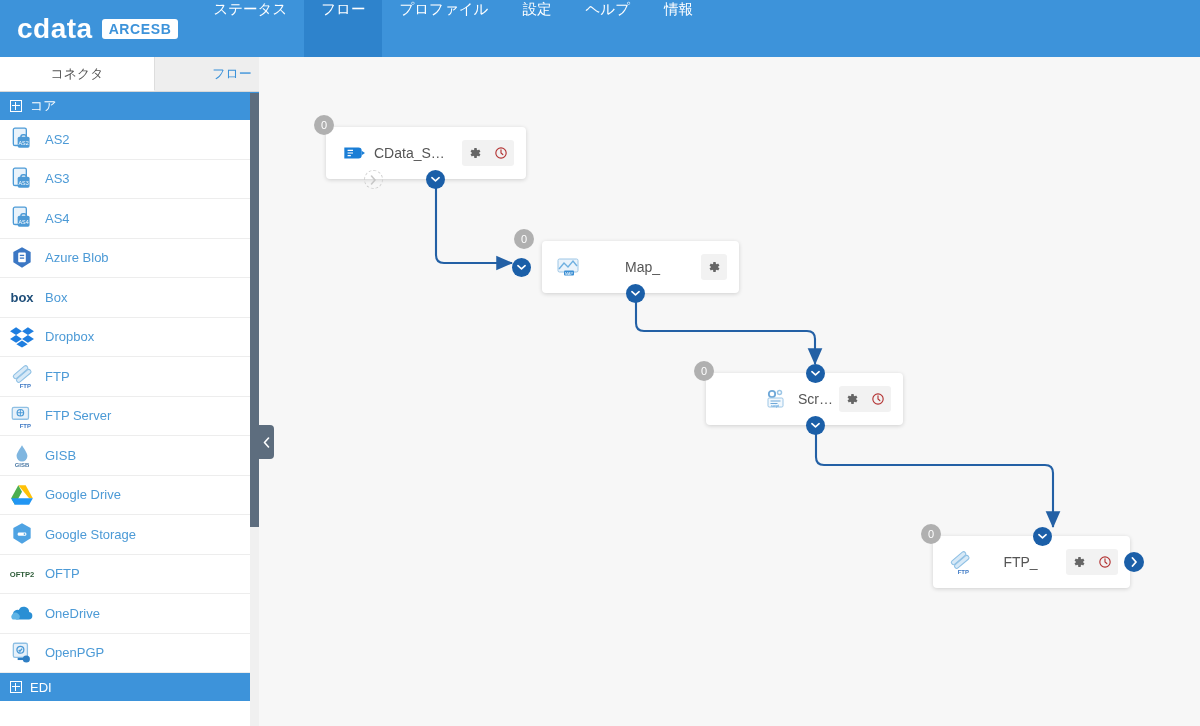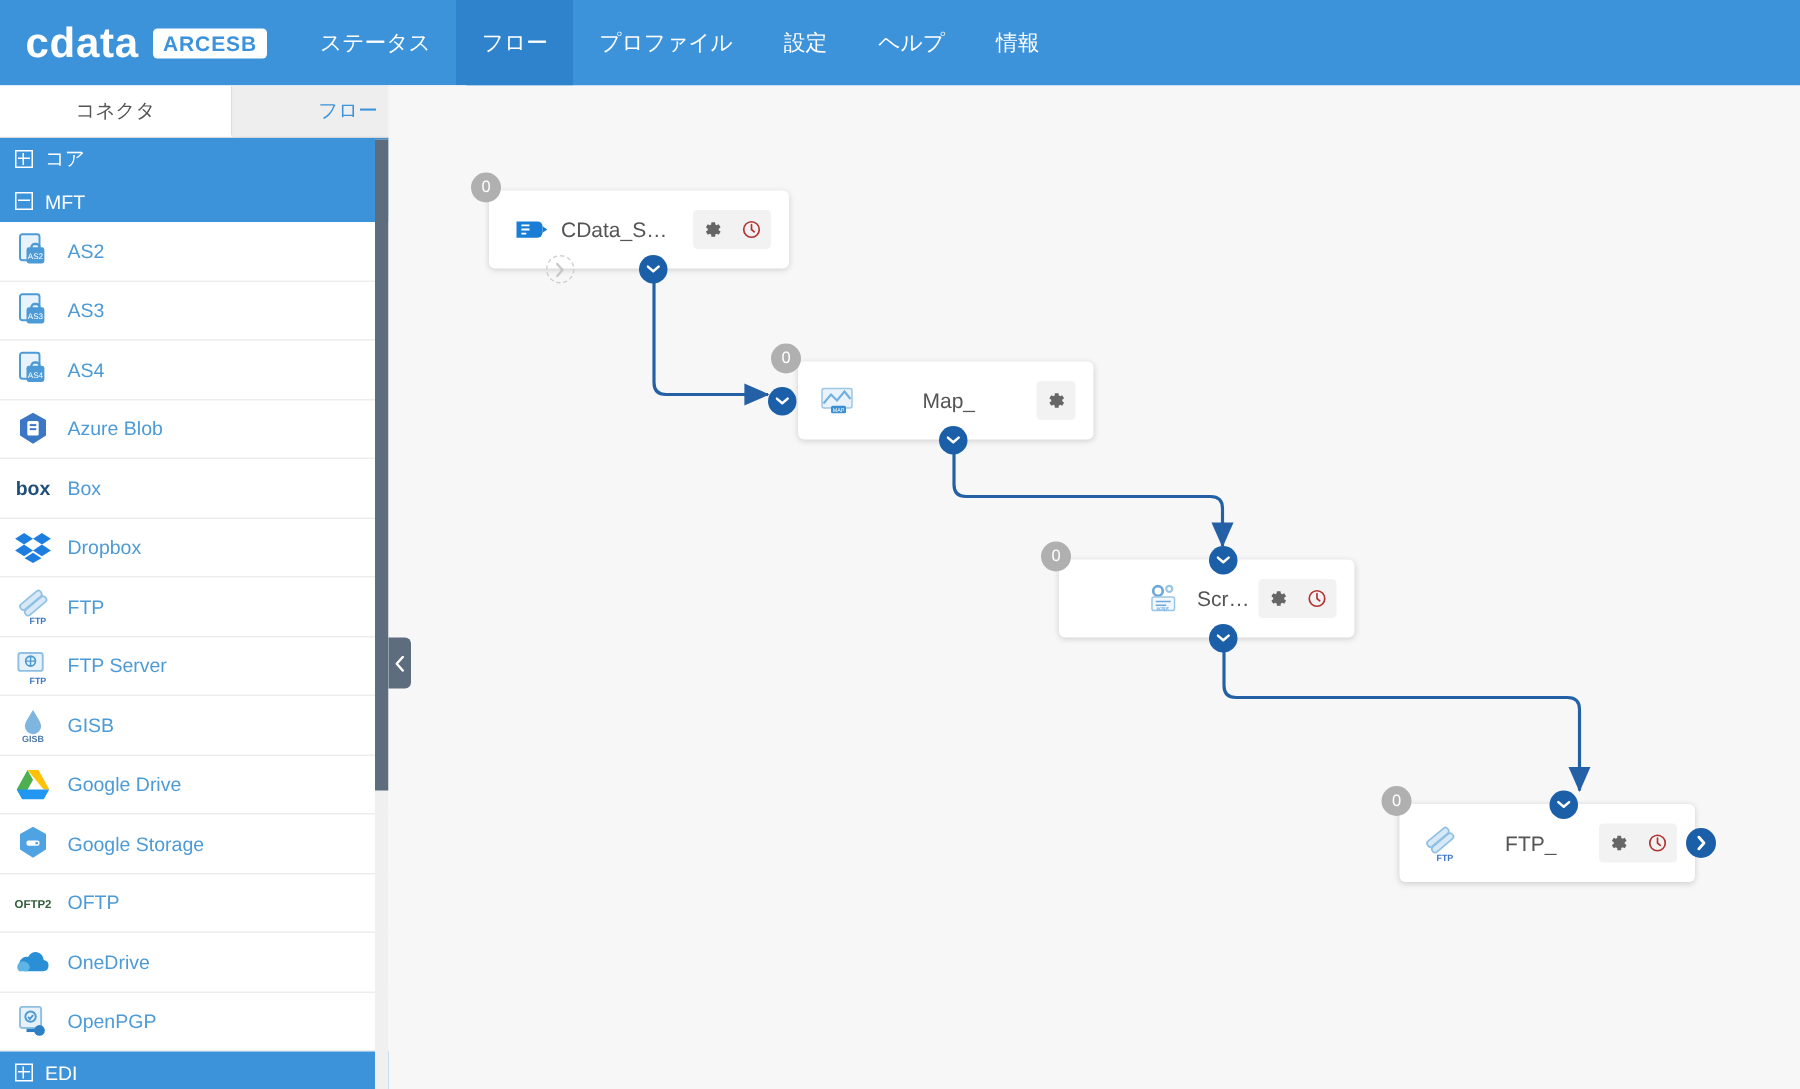--- a/index.html
+++ b/index.html
@@ -35,21 +35,21 @@
     color: #3d93da;
     font-size: 14px;
     font-weight: bold;
     letter-spacing: 0.6px;
     border-radius: 3px;
     padding: 3px 7px 3px 7px;
     line-height: 1;
   }
   .nav { display: flex; align-items: stretch; }
   .nav-item {
-    display: flex; align-items: center;
+    display: flex; align-items: flex-start;
     padding: 0 17px;
     color: #ffffff;
     font-size: 14.5px;
     cursor: pointer;
     white-space: nowrap;
   }
   .nav-item.active { background: #2e83cc; }
 
   
   .sidebar {
@@ -274,24 +274,20 @@
           <span>コネクタ</span>
         </div>
         <div class="side-tab">
           <span>フロー</span>
         </div>
       </div>
     <div class="cat-group" id="cat-group">
         <div class="cat-row">
           <span class="boxicon plus"></span>
           <span>コア</span>
-        </div>
-        <div class="cat-row">
-          <span class="boxicon"></span>
-          <span>MFT</span>
         </div>
       </div>
     <div class="conn-list" id="conn-list">
         <div class="conn-item">
           <span class="conn-ico">
             <span style="display: flex; align-items: center; justify-content: center; width: 26px; height: 26px;">
               <svg width="26" height="26" viewBox="0 0 24 24">
                 <rect x="4" y="2" width="12" height="16" rx="1.5" fill="#e9f3fb" stroke="#4c9ad6" stroke-width="1.2"></rect>
                 <rect x="8" y="10" width="11" height="10" rx="1.5" fill="#4c9ad6"></rect>
                 <rect x="11" y="8" width="5" height="4" rx="2" fill="none" stroke="#4c9ad6" stroke-width="1.4"></rect>
@@ -525,21 +521,21 @@
         <div class="port ghost" style="left: 105px; top: 113px;">
           <svg width="7" height="10" viewBox="0 0 7 10">
             <path d="M1.5 1 L5 5 L1.5 9" stroke="#c0c0c0" stroke-width="1.6" fill="none" stroke-linecap="round" stroke-linejoin="round"></path>
           </svg>
         </div>
         <div class="port" style="left: 167px; top: 113px;">
           <svg width="9" height="7" viewBox="0 0 10 7">
             <path d="M1 1.5 L5 5 L9 1.5" stroke="#fff" stroke-width="1.8" fill="none" stroke-linecap="round" stroke-linejoin="round"></path>
           </svg>
         </div>
-        <div class="node" style="left: 273px; top: 184px; width: 197px; height: 52px;">
+        <div class="node" style="left: 283px; top: 184px; width: 197px; height: 52px;">
           <span class="node-ico">
             <span style="display: flex; align-items: center; justify-content: center; width: 26px; height: 26px;">
               <svg width="26" height="26" viewBox="0 0 26 22">
                 <rect x="2" y="3" width="20" height="13" rx="1.5" fill="#eaf3fb" stroke="#9cc6e6" stroke-width="1"></rect>
                 <path d="M3 13 L8 7 L12 11 L17 5 L21 10" stroke="#6fb0e0" stroke-width="1.4" fill="none"></path>
                 <rect x="8" y="14.5" width="10" height="5" rx="1" fill="#3b8fd4"></rect>
                 <text x="13" y="18.6" font-size="3.6" fill="#fff" text-anchor="middle" font-family="sans-serif">MAP</text>
               </svg>
             </span>
           </span>

